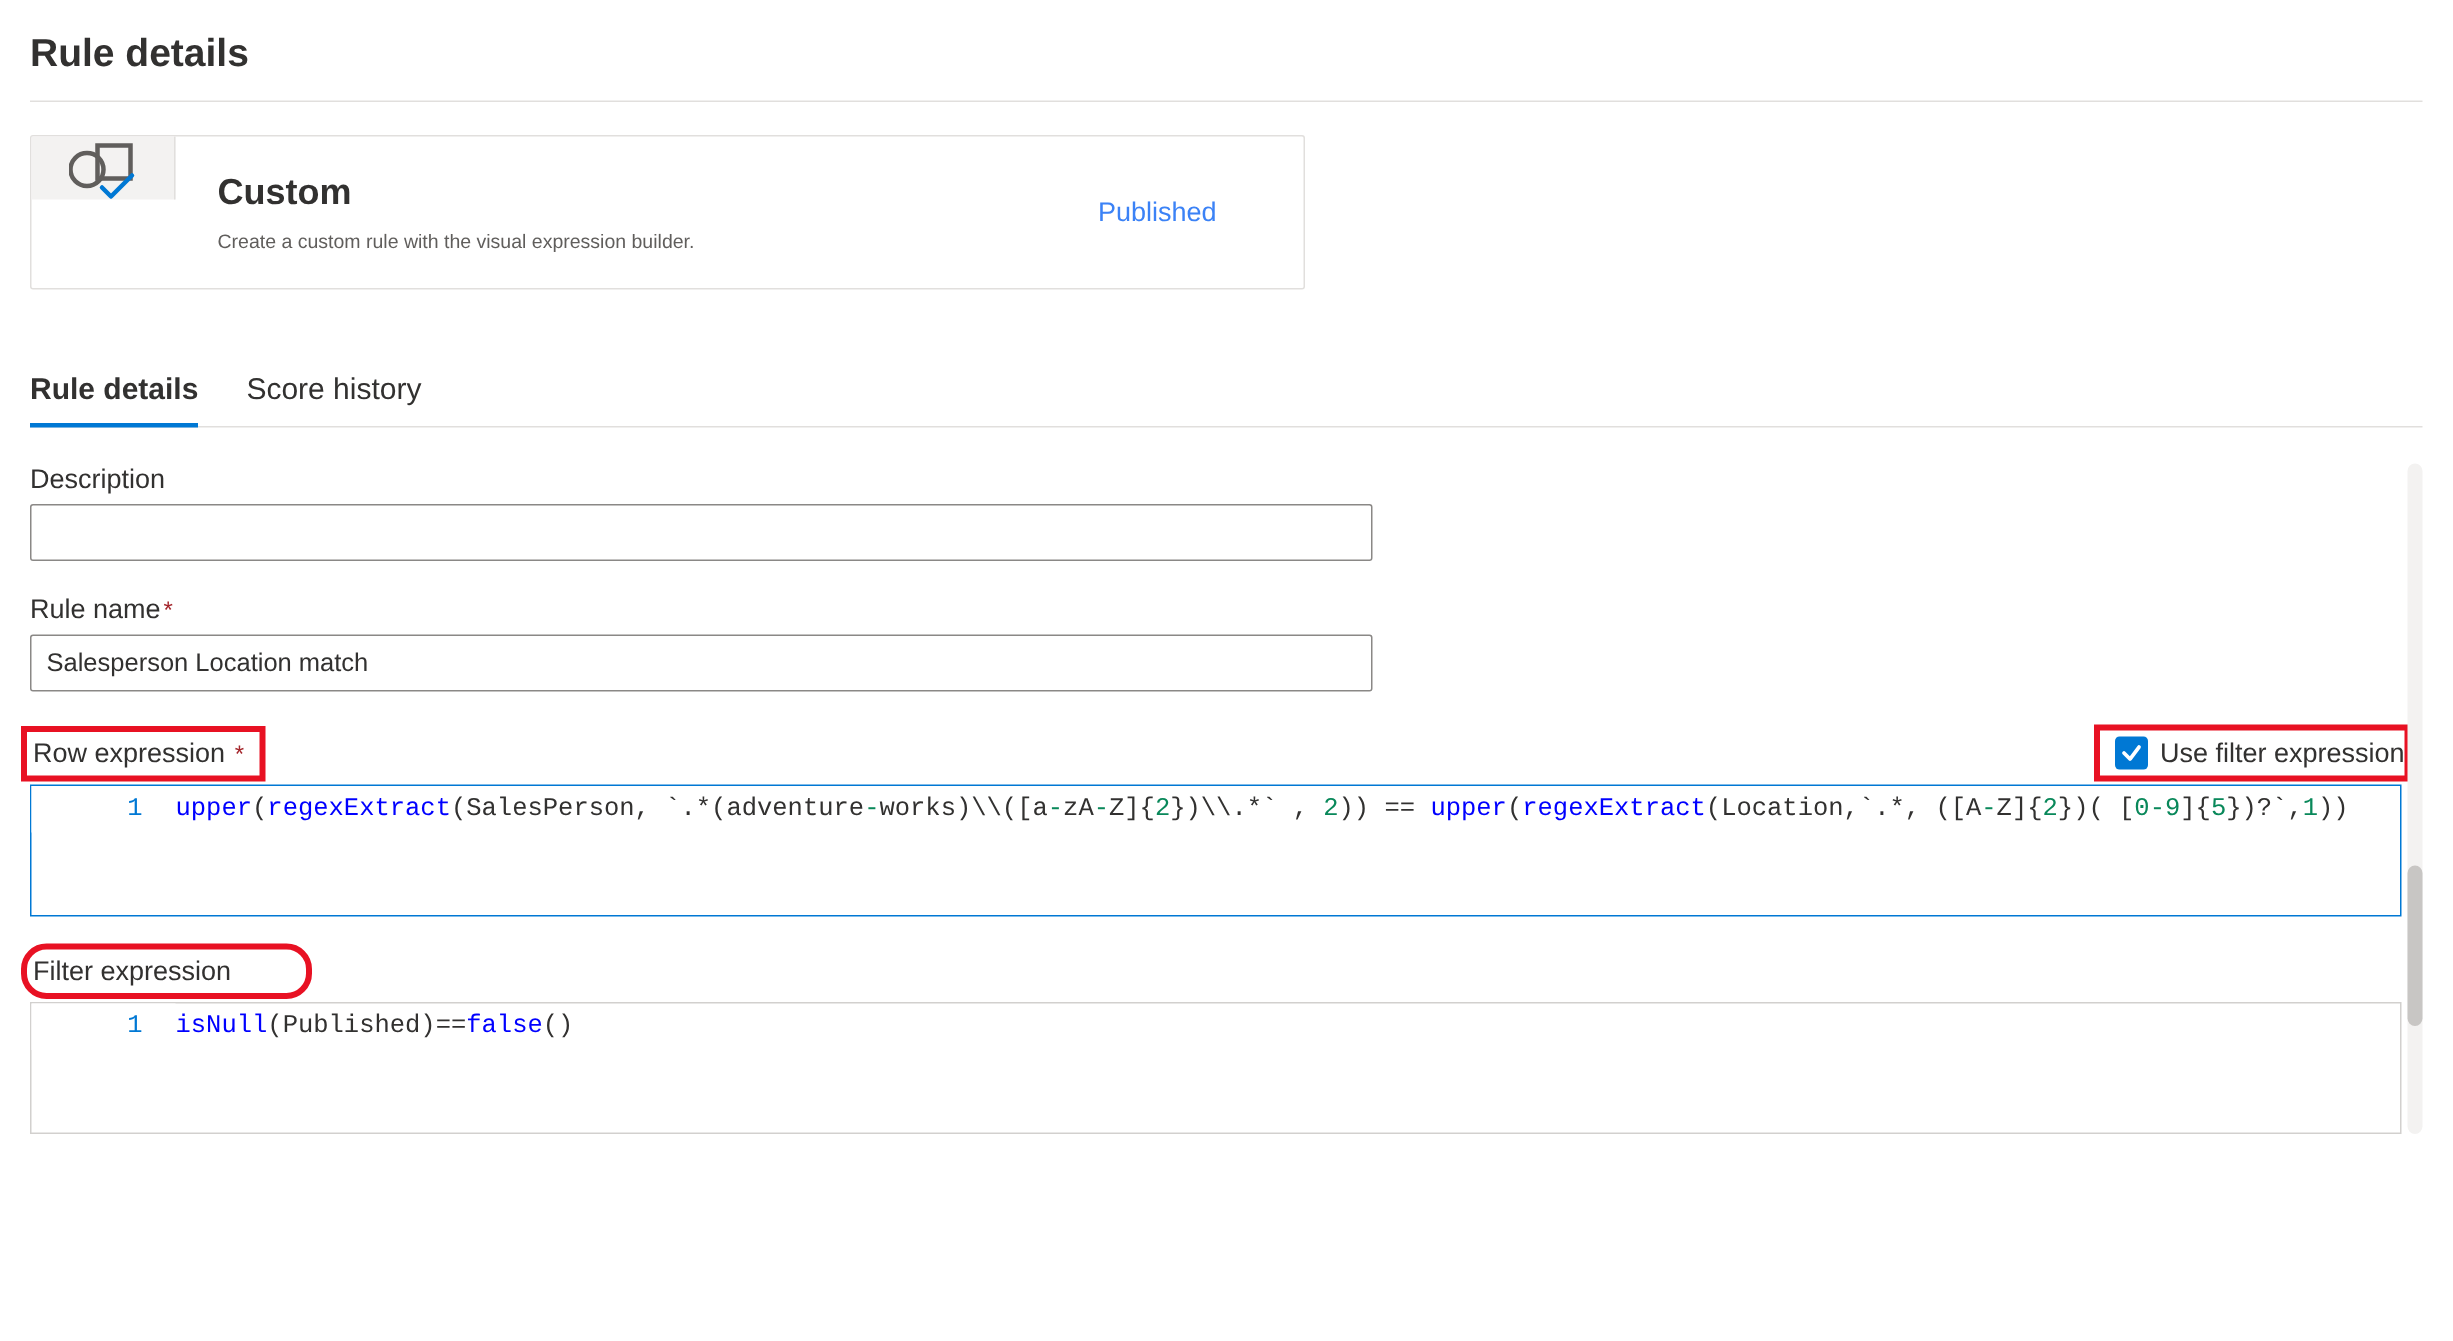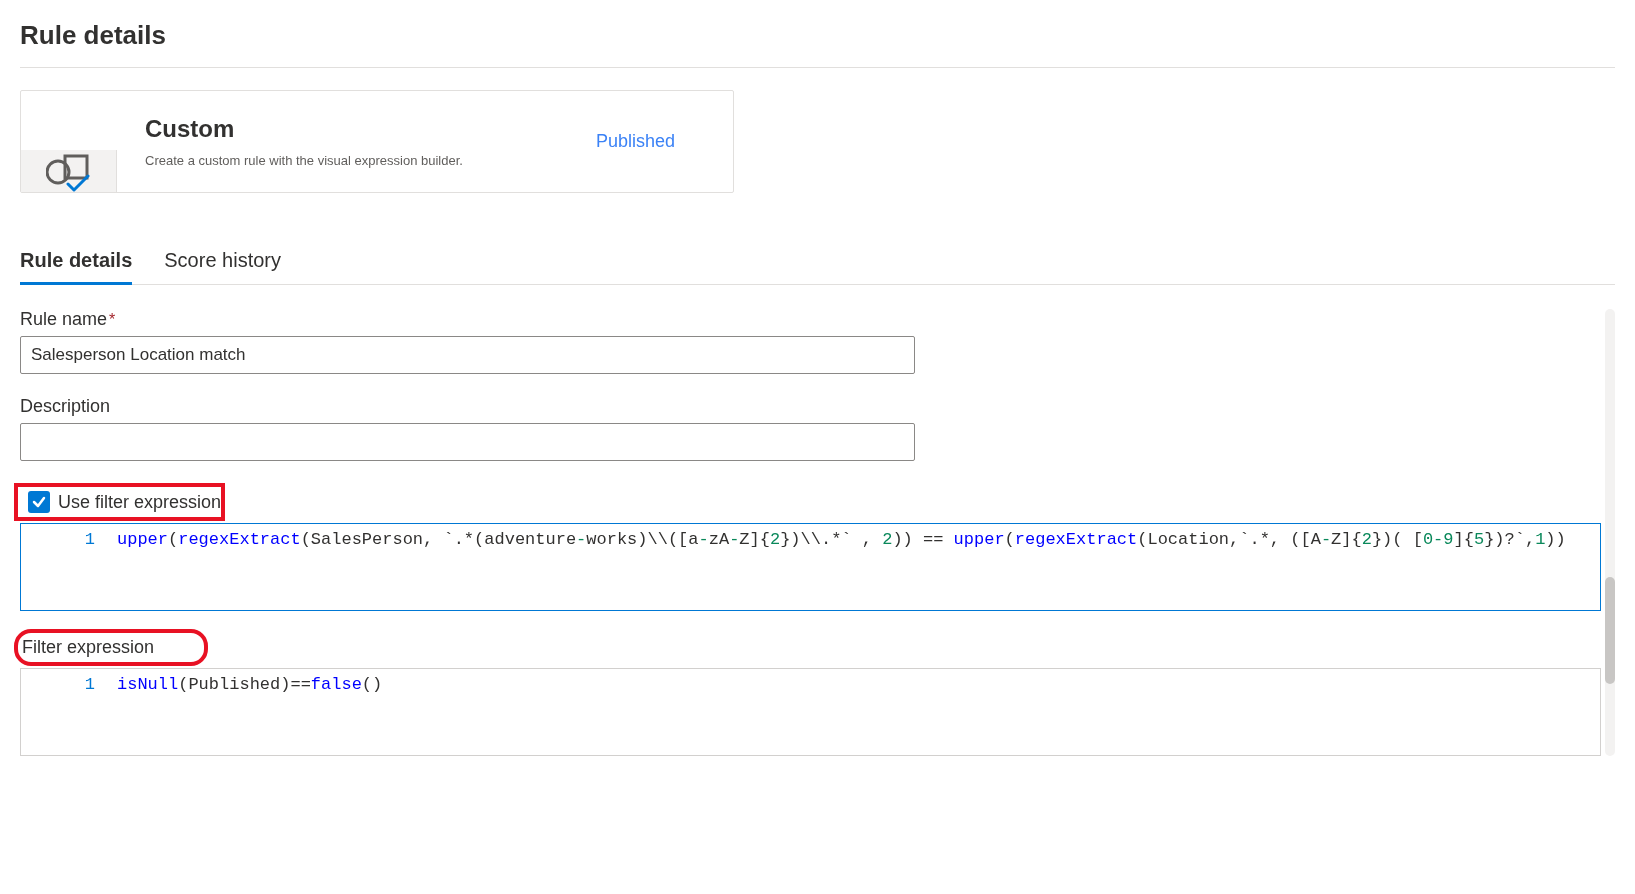--- a/index.html
+++ b/index.html
@@ -13,22 +13,22 @@
   .page-title {
     font-size: 26px;
     font-weight: 600;
     color: #323130;
     padding-bottom: 16px;
     margin-bottom: 22px;
     border-bottom: 1px solid #e1dfdd;
   }
   .rule-card {
     display: flex;
-    align-items: flex-end;
-    width: 714px;
+    align-items: flex-start;
+    width: 850px;
     border: 1px solid #e1dfdd;
     border-radius: 2px;
     margin-bottom: 50px;
   }
   .rule-card-iconwrap {
     width: 96px;
     background: #f3f2f1;
     display: flex;
     align-items: center;
     justify-content: center;
@@ -207,33 +207,36 @@
 
 <div class="tabs">
   <div class="tab active">Rule details</div>
   <div class="tab">Score history</div>
 </div>
 
 <div class="form-area">
 
   <div class="field-group">
     <div>
-      <span class="field-label">Rule name</span><span class="req">*</span>
-    </div>
-    <input type="text" class="text-input" value="Salesperson Location match" style="">
+      <span class="field-label">Description</span>
+    </div>
+    <input type="text" class="text-input" value="" style="">
   </div>
 
   <div class="field-group">
     <div>
-      <span class="field-label">Description</span>
-    </div>
-    <input type="text" class="text-input" value="" style="">
+      <span class="field-label">Rule name</span><span class="req">*</span>
+    </div>
+    <input type="text" class="text-input" value="Salesperson Location match" style="">
   </div>
 
   <div class="row-expr-header">
+    <span class="highlight-box">
+      <span class="field-label" style="margin-bottom:0">Row expression</span><span class="req"> *</span>
+    </span>
     <span class="highlight-box highlight-box-check">
       <span class="checkbox-wrap">
         <span class="checkbox-box">
           <svg width="14" height="14" viewBox="0 0 14 14">
               <polyline points="2,7 6,11 12,3" fill="none" stroke="#ffffff" stroke-width="2.5" stroke-linecap="round" stroke-linejoin="round"></polyline>
             </svg>
         </span>
         <span>Use filter expression</span>
       </span>
     </span>

